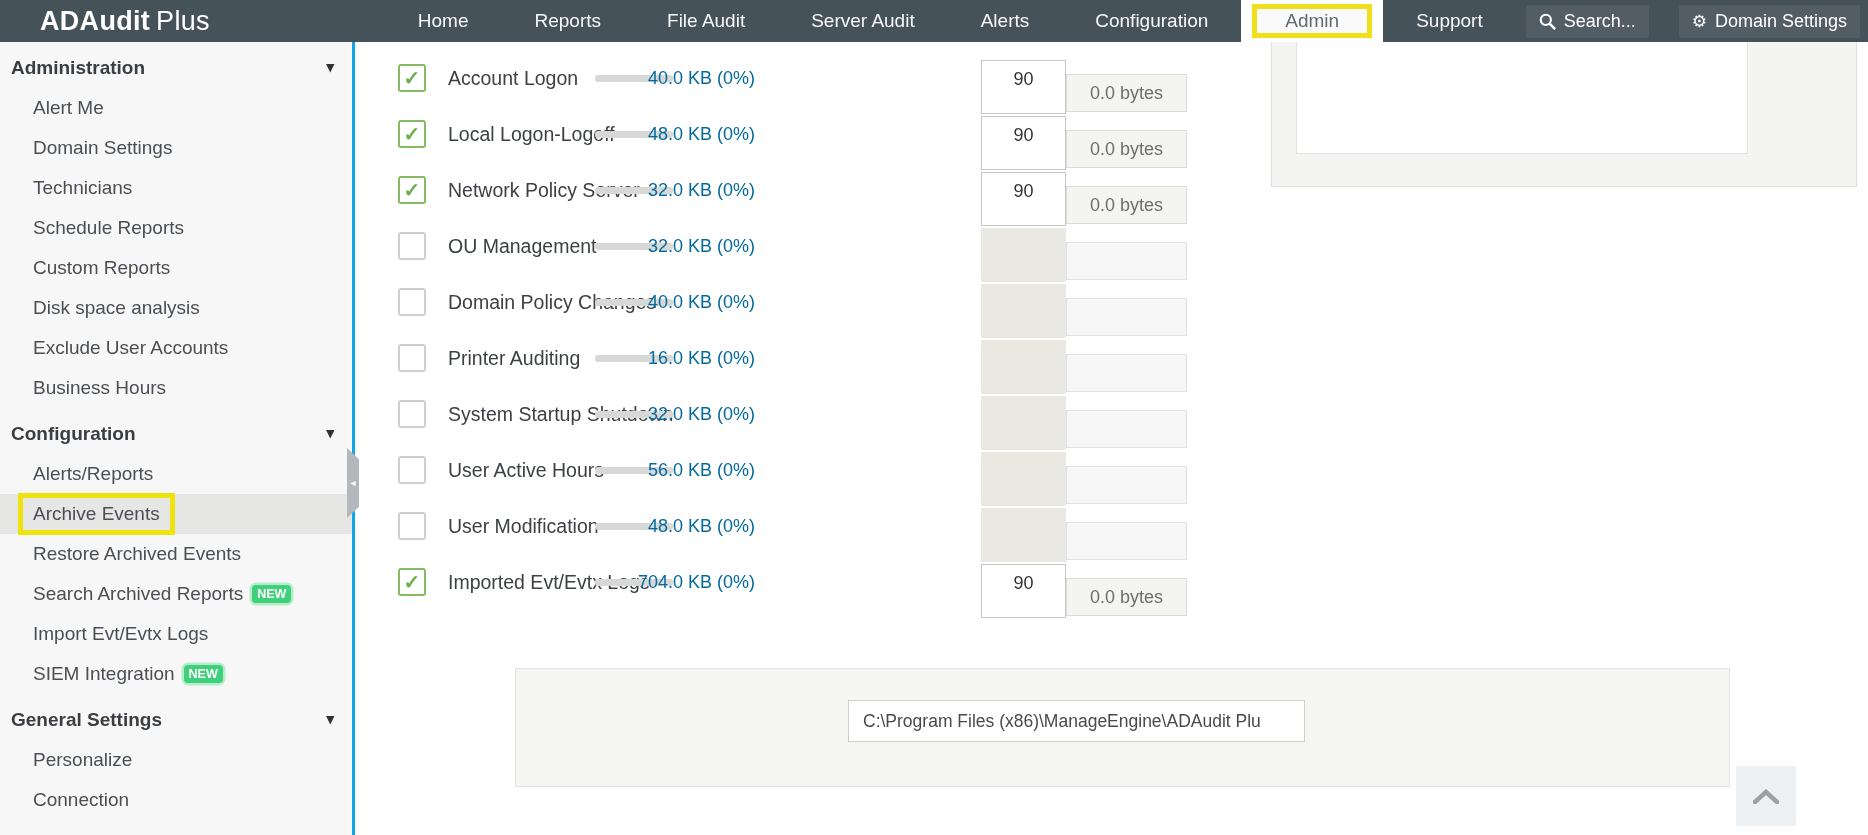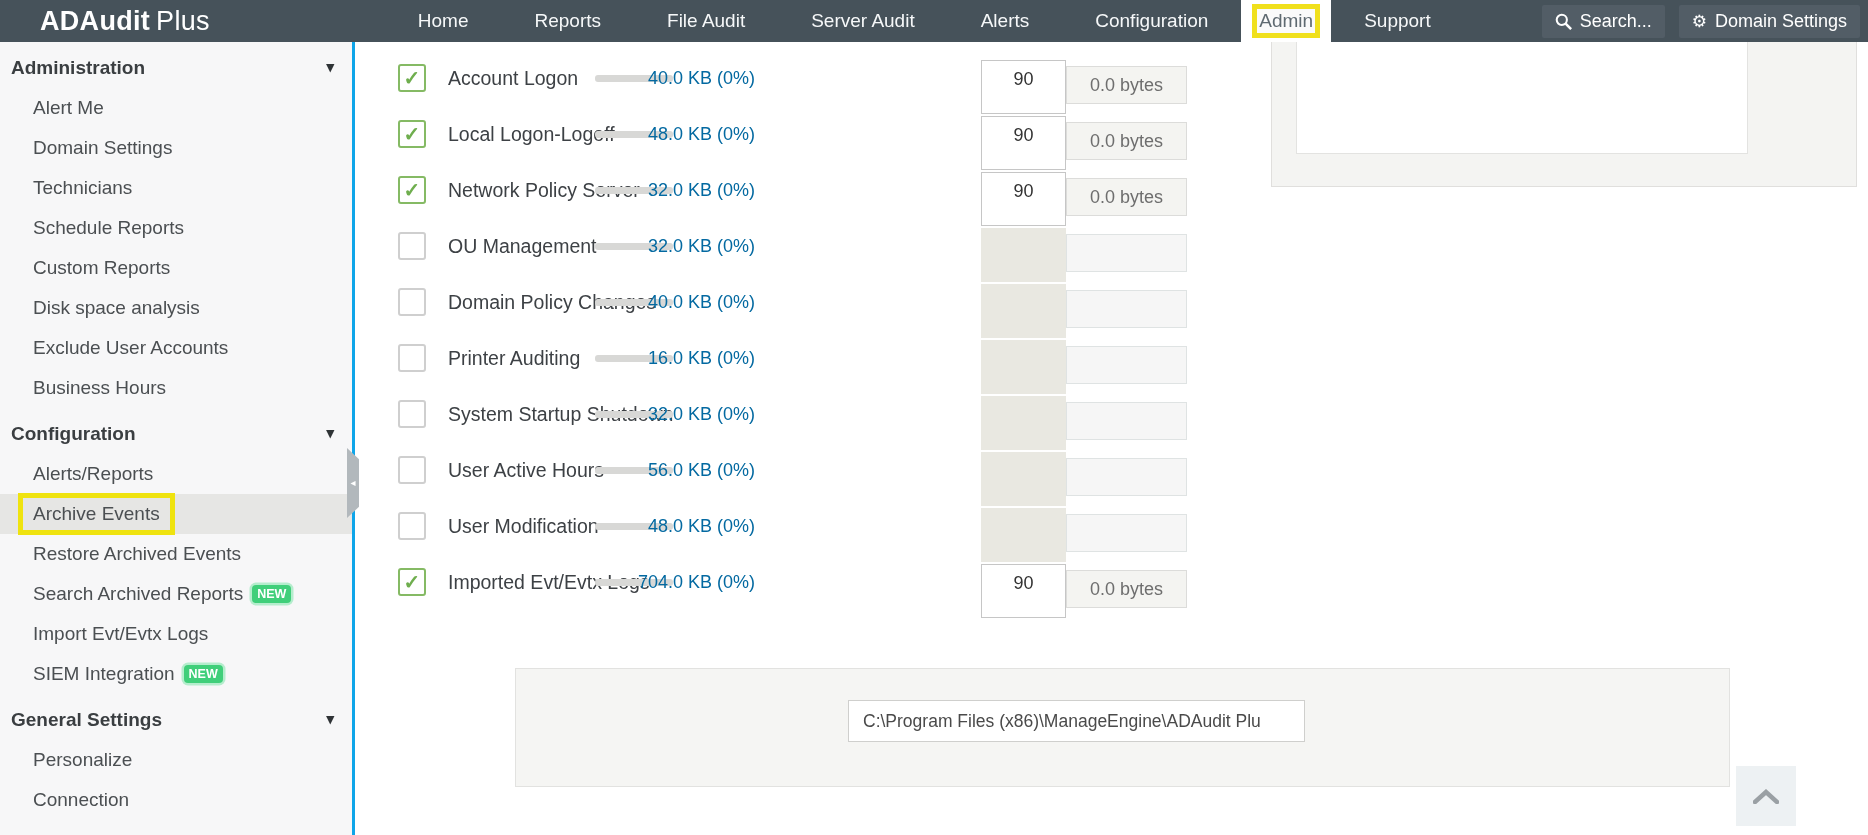--- a/index.html
+++ b/index.html
@@ -11,22 +11,22 @@
 
   
   .topnav { position:absolute; top:0; left:0; width:1868px; height:42px;
     background:#46525a; display:flex; align-items:center; }
   .brand { margin-left:40px; color:#fff; font-size:27px; white-space:nowrap; letter-spacing:.3px; }
   .brand .b1 { font-weight:700; }
   .brand .b2 { font-weight:300; margin-left:6px; }
   .nav-items { display:flex; align-items:stretch; height:42px; margin-left:175px; }
   .nav-item { color:#f6f8f9; font-size:19px; padding:0 33px; display:flex; align-items:center; cursor:pointer; }
   .nav-item.active { background:#ffffff; padding:0 11px; }
-  .nav-item.active .annot-box { border:5px solid #f0e01c; padding:1px 2px; color:#5f6a71; background:#fafafa; }
-  .nav-right { margin-left:auto; display:flex; gap:14px; margin-right:8px; align-items:flex-start; }
+  .nav-item.active .annot-box { border:5px solid #f0e01c; padding:1px 28px; color:#5f6a71; background:#fafafa; }
+  .nav-right { margin-left:auto; display:flex; gap:30px; margin-right:8px; align-items:flex-start; }
   .nav-btn { background:#525d66; color:#fff; font-size:18px; padding:6px 13px; display:flex;
     align-items:center; gap:8px; border-radius:2px; cursor:pointer; white-space:nowrap; }
   .gear-glyph { font-size:17px; line-height:1; }
 
   
   .sidebar { position:absolute; top:42px; left:0; width:355px; height:793px;
     background:#f7f7f8; border-right:3px solid #0ea5e9; }
   .side-section-title { position:relative; font-weight:700; color:#3a3e41; font-size:19px;
     padding:15px 12px 9px 11px; cursor:pointer; }
   .side-section-title .caret { position:absolute; right:18px; top:16px; font-size:15px; color:#2f3336; }
@@ -51,21 +51,21 @@
   .row-label { position:absolute; left:73px; top:50%; transform:translateY(-50%);
     font-size:19.5px; color:#3d4145; white-space:nowrap; }
   .bar { position:absolute; left:220px; top:25px; width:78px; height:7px;
     background:#d8d8d6; border-radius:3px; }
   .size { position:absolute; left:252px; width:128px; text-align:right; top:50%;
     transform:translateY(-50%); font-size:18px; color:#0369a1; white-space:nowrap; }
   .ret { position:absolute; left:606px; top:10px; width:85px; height:54px;
     text-align:center; line-height:36px; font-size:18px; }
   .ret.on { background:#fff; border:1px solid #c6c6c6; color:#333; }
   .ret.off { background:#e9e8e1; border:1px solid #e9e8e1; }
-  .arch { position:absolute; left:691px; top:16px; width:121px; height:38px;
+  .arch { position:absolute; left:691px; top:24px; width:121px; height:38px;
     text-align:center; line-height:36px; font-size:18px; }
   .arch.on { background:#f4f4f1; border:1px solid #dcdcda; color:#6e6e6e; }
   .arch.off { background:#f6f6f6; border:1px solid #dfe3e3; }
 
   
   .note-panel { position:absolute; left:1271px; top:42px; width:586px; height:145px;
     background:#f4f4f2; border:1px solid #e0dfdd; border-top:none; }
   .note-inner { position:absolute; left:24px; top:0; width:452px; height:112px;
     background:#ffffff; border:1px solid #e3e3e1; border-top:none; }
 

